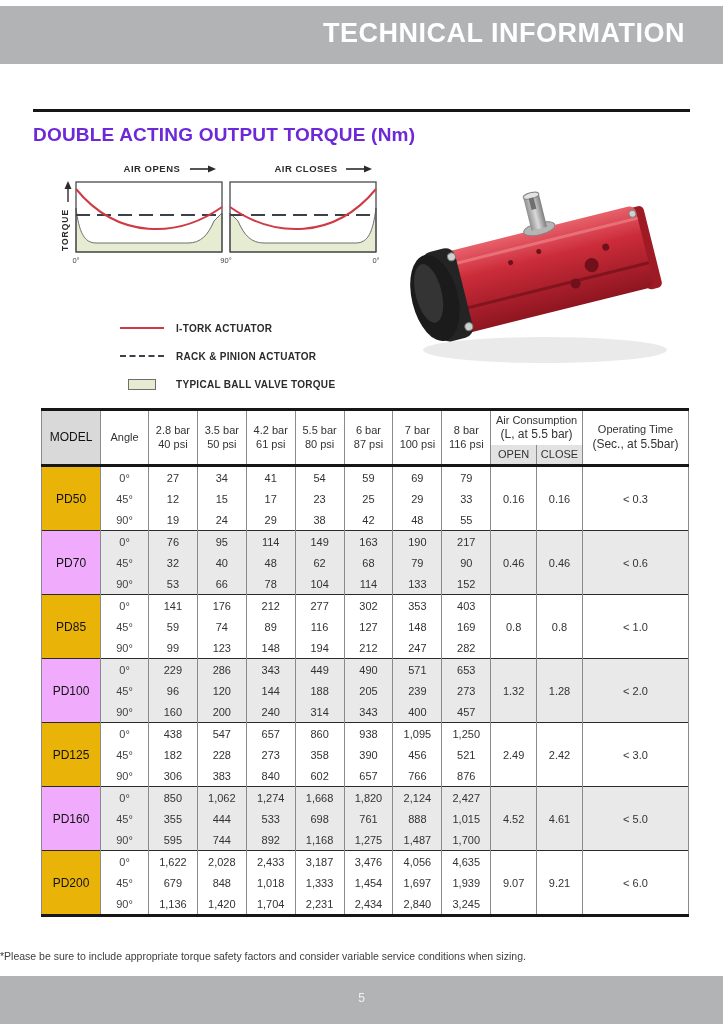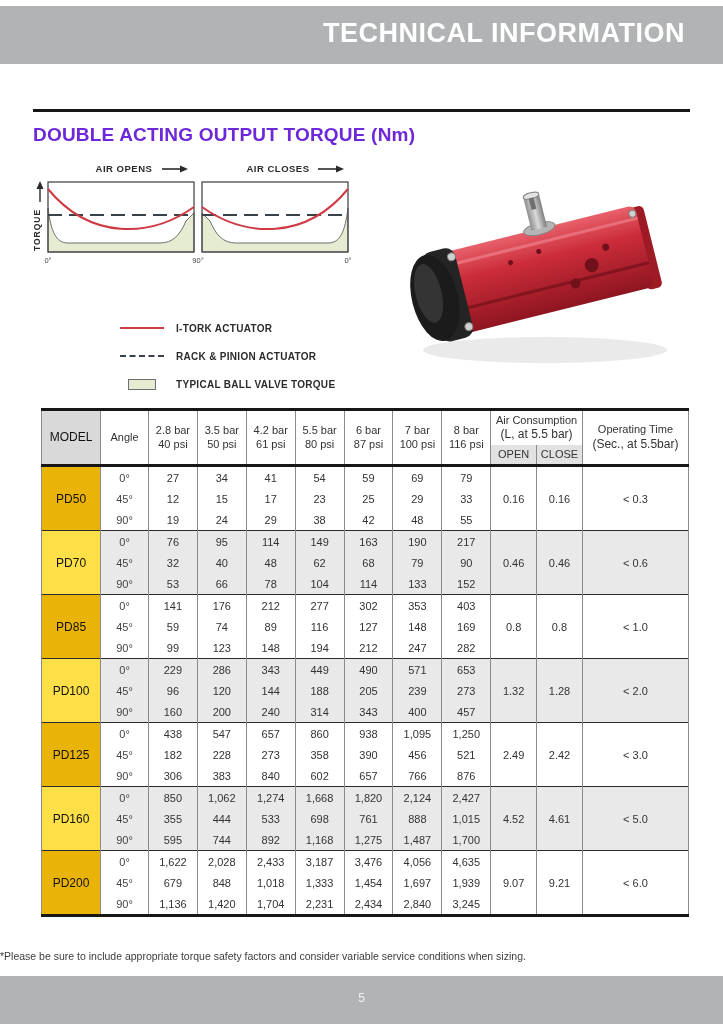--- a/index.html
+++ b/index.html
@@ -9,21 +9,21 @@
   
   .band-top{position:absolute;left:0;top:6px;width:723px;height:58px;background:#b1b3b5;}
   .band-top .hdr{position:absolute;right:38px;top:12px;font-size:27px;font-weight:800;
                  letter-spacing:.5px;color:#ffffff;white-space:nowrap;}
 
   
   .sec-title{position:absolute;left:33px;top:82px;font-size:19px;font-weight:800;color:#6d28d9;letter-spacing:.2px;margin-top:42px;}
   .sec-rule{position:absolute;left:33px;top:109px;width:657px;height:3px;background:#161616;}
 
   
-  .chart-wrap{position:absolute;left:32px;top:158px;width:348px;height:160px;}
+  .chart-wrap{position:absolute;left:60px;top:158px;width:348px;height:160px;}
   .legend{position:absolute;left:120px;top:322px;display:flex;flex-direction:column;gap:16px;}
   .leg-row{display:flex;align-items:center;gap:12px;height:12px;}
   .leg-swatch{width:44px;display:flex;align-items:center;justify-content:center;}
   .sw-line{width:44px;border-top:2px solid #cf3a45;}
   .sw-dash{width:44px;border-top:2px dashed #3a4148;}
   .sw-box{width:26px;height:9px;background:#e5ecd2;border:1px solid #6f6f6f;}
   .leg-label{font-size:10px;font-weight:700;color:#2b2b2b;letter-spacing:.3px;white-space:nowrap;}
 
   
   .product{position:absolute;left:393px;top:158px;width:308px;height:218px;}
@@ -38,21 +38,21 @@
   table.torque thead tr.h1 th{height:34px;}
   table.torque thead tr.h2 th{height:19px;background:#e2e2e2;}
   table.torque thead th{border-bottom:none;}
   table.torque thead tr.h2 th, table.torque thead th[rowspan]{border-bottom:3px solid #161616;}
   th.model-h{background:#d9d9d9;font-weight:800;font-size:12px;color:#111;}
   .h-sub{font-size:12px;}
   tbody td{height:21px;}
   tbody tr.group-start td{border-top:1.5px solid #2a2a2a;}
   td.model-c{background:#eab308;font-weight:800;font-size:12px;color:#111;}
   tr.shaded td{background:#e9e9e9;}
-  tr.shaded td.model-c{background:#fde047;margin-left:20px;}
+  tr.shaded td.model-c{background:#f0abfc;margin-left:20px;}
   td.num{padding-right:14px;text-align:right;}
   td.angle{color:#444;}
 
   
   .footnote{position:absolute;left:0;top:950px;width:723px;text-align:left;font-size:10.5px;color:#3d3d3d;}
   .band-bottom{position:absolute;left:0;top:976px;width:723px;height:48px;background:#b1b3b5;}
   .band-bottom .pg{position:absolute;left:0;top:15px;width:723px;text-align:center;
                    font-size:12px;color:#eff1f2;}
 </style>
 </head>

